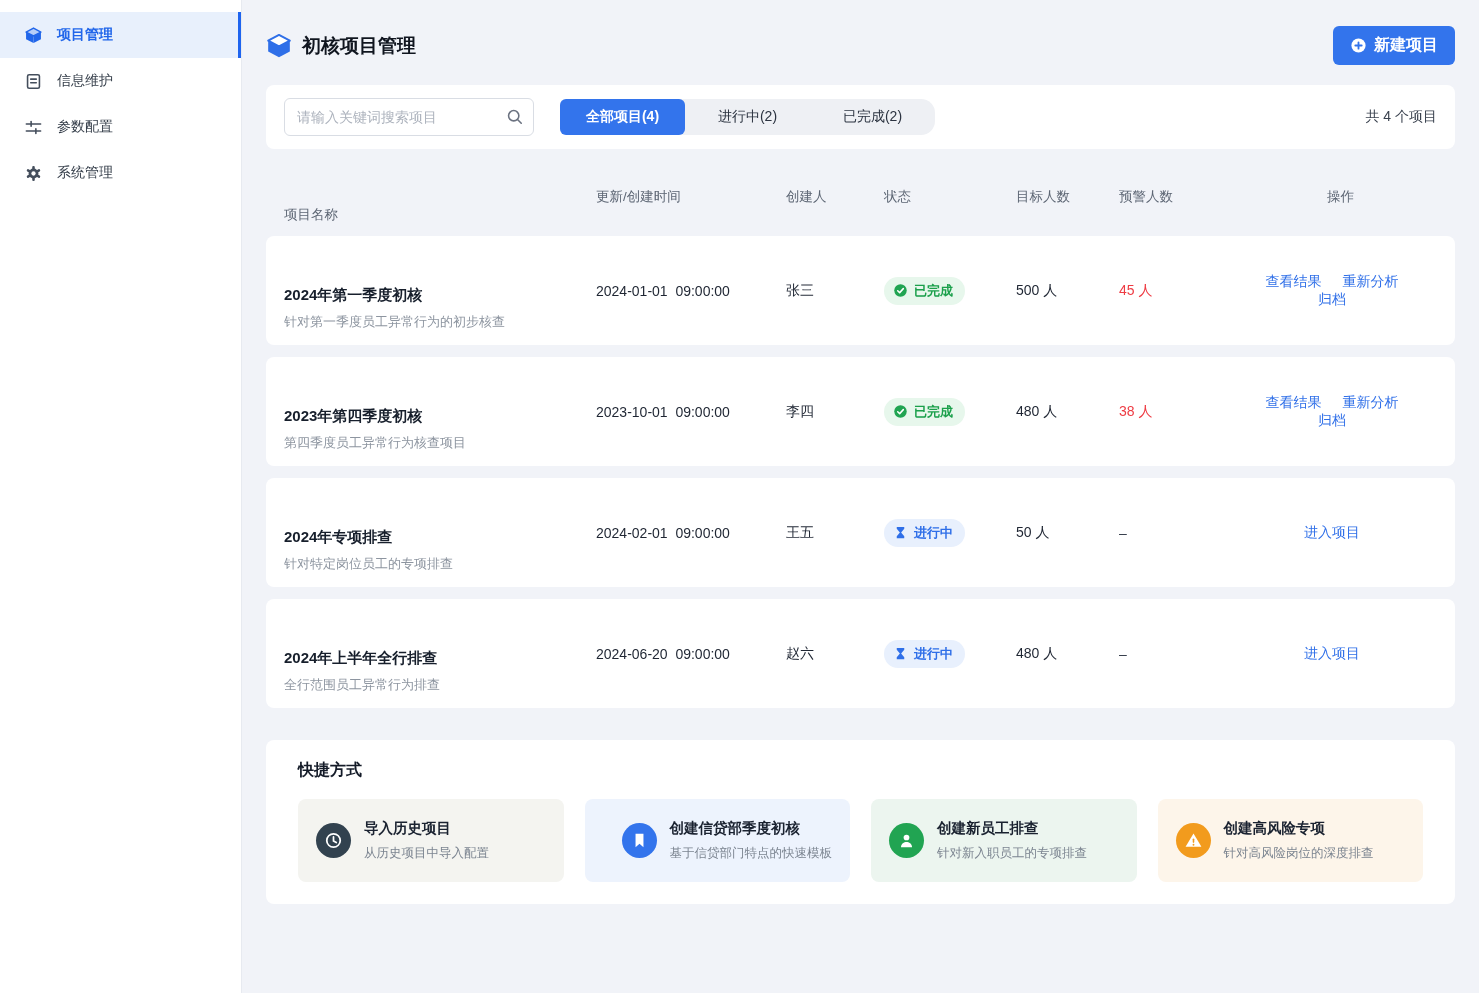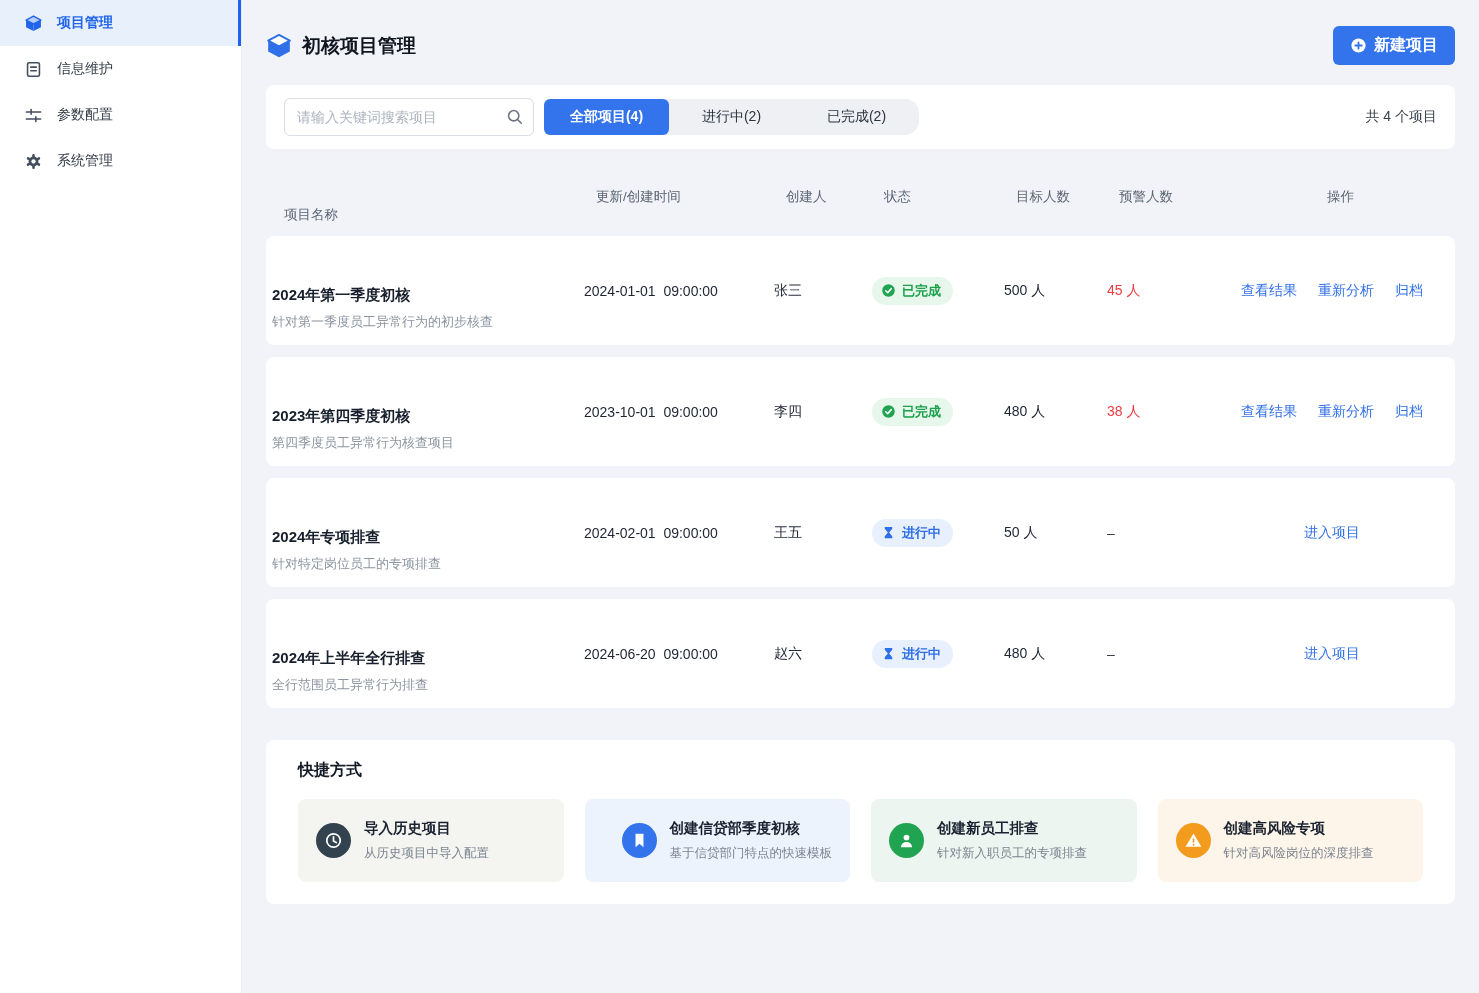--- a/index.html
+++ b/index.html
@@ -11,20 +11,21 @@
     overflow: hidden;
   }
   .app { display: flex; width: 1479px; height: 993px; }
 
   
   .sidebar {
     width: 242px; height: 100%;
     background: #ffffff;
     border-right: 1px solid #e7eaf0;
     flex: 0 0 242px;
+    padding-top: 12px;
   }
   .side-item {
     display: flex; align-items: center;
     height: 46px; padding-left: 24px; gap: 14px;
     font-size: 14px; color: #333c48; cursor: pointer;
   }
   .side-item .s-icon { width: 19px; height: 19px; display: inline-flex; }
   .side-item.active {
     background: #e8f0fc; color: #2166ea; font-weight: bold;
     border-right: 3px solid #1e64ef;
@@ -62,21 +63,21 @@
     border: 1px solid #d9dde4; border-radius: 6px;
     padding: 0 34px 0 12px; font-size: 14px; color: #333;
     font-family: inherit; outline: none; background: #fff;
   }
   .search-box input::placeholder { color: #adb3bd; }
   .search-box .search-icon {
     position: absolute; right: 10px; top: 9px; width: 19px; height: 19px;
   }
   .tabs {
     display: flex; background: #eef0f4; border-radius: 14px;
-    margin-left: 10px; padding: 0;
+    margin-left: 26px; padding: 0;
   }
   .tab {
     min-width: 125px; text-align: center;
     padding: 9px 22px; font-size: 14px; color: #2b3340;
     border-radius: 6px; cursor: pointer; white-space: nowrap;
   }
   .tab.active { background: #3374ec; color: #fff; font-weight: bold; }
   .total-label { margin-left: auto; font-size: 14px; color: #39414e; }
 
   
@@ -88,21 +89,21 @@
   .col-name    { flex: 0 0 312px; margin-top: 36px; }
   .col-time    { flex: 0 0 190px; white-space: pre; }
   .col-creator { flex: 0 0 98px;  }
   .col-status  { flex: 0 0 132px; }
   .col-target  { flex: 0 0 103px; }
   .col-warning { flex: 0 0 125px; }
   .col-actions { flex: 1; text-align: center; }
   .rows { margin: 0 24px; }
   .row-card {
     background: #fff; border-radius: 8px;
-    padding: 14px 6px; margin-bottom: 12px;
+    padding: 14px 18px; margin-bottom: 12px;
     display: flex; align-items: center; min-height: 77px;
     font-size: 14px; color: #1f2633;
   }
   .proj-name  { font-size: 15px; font-weight: bold; color: #171f2c; }
   .proj-desc  { font-size: 13px; color: #8d95a0; margin-top: 8px; }
   .badge {
     display: inline-flex; align-items: center; gap: 6px;
     border-radius: 999px; padding: 5px 12px 5px 9px;
     font-size: 13px; font-weight: bold;
   }

